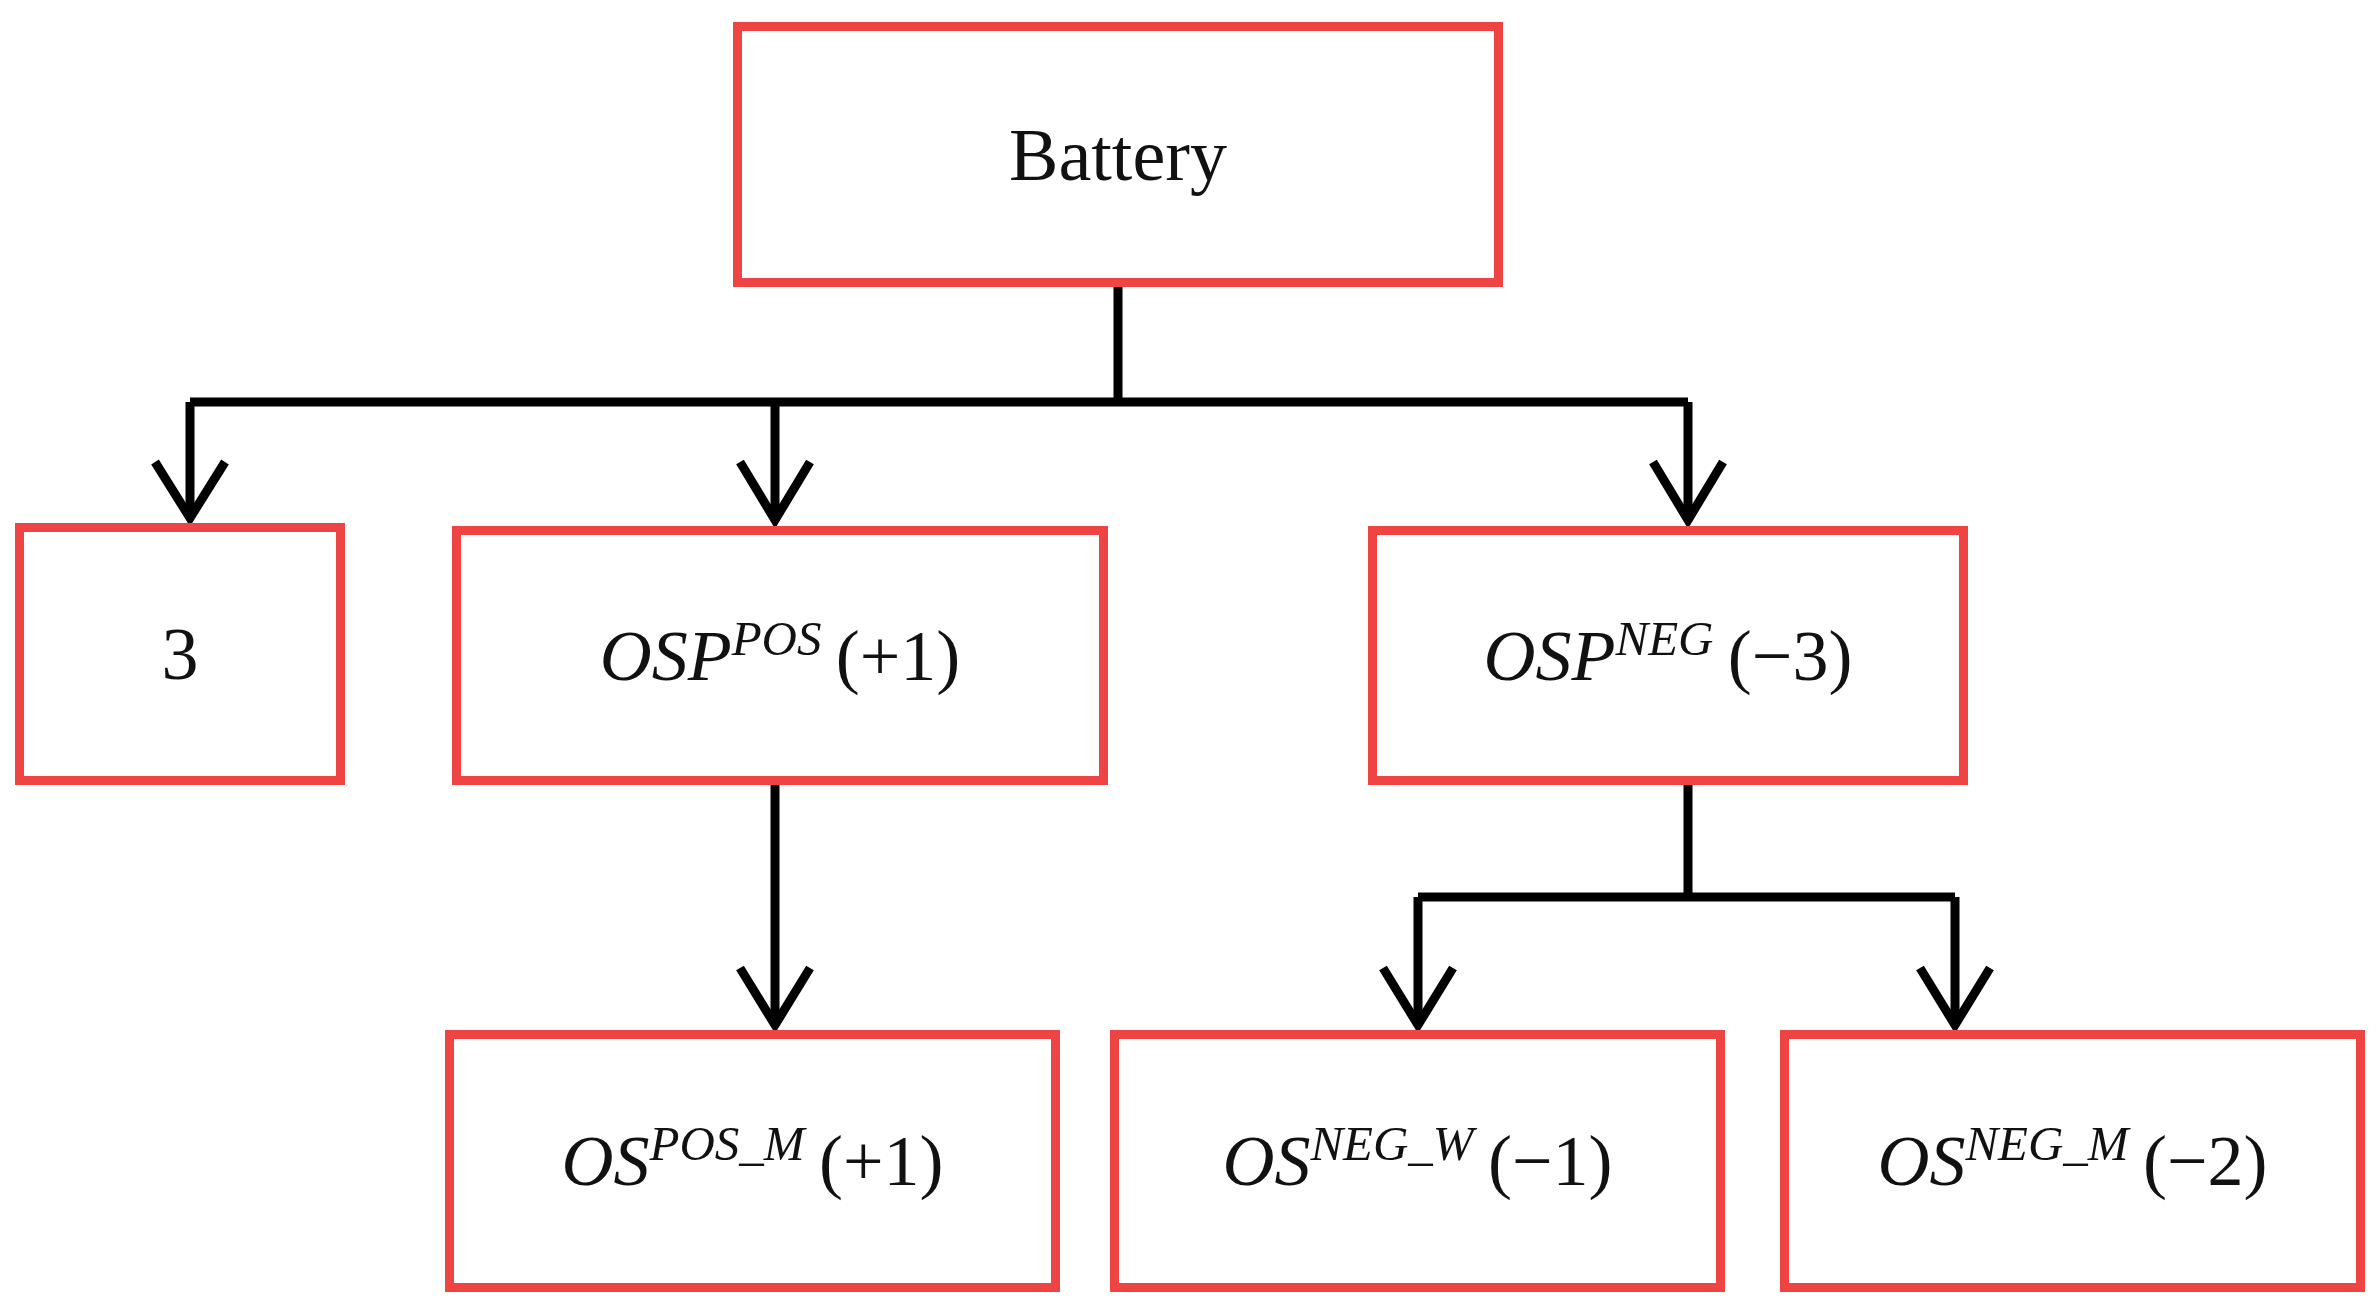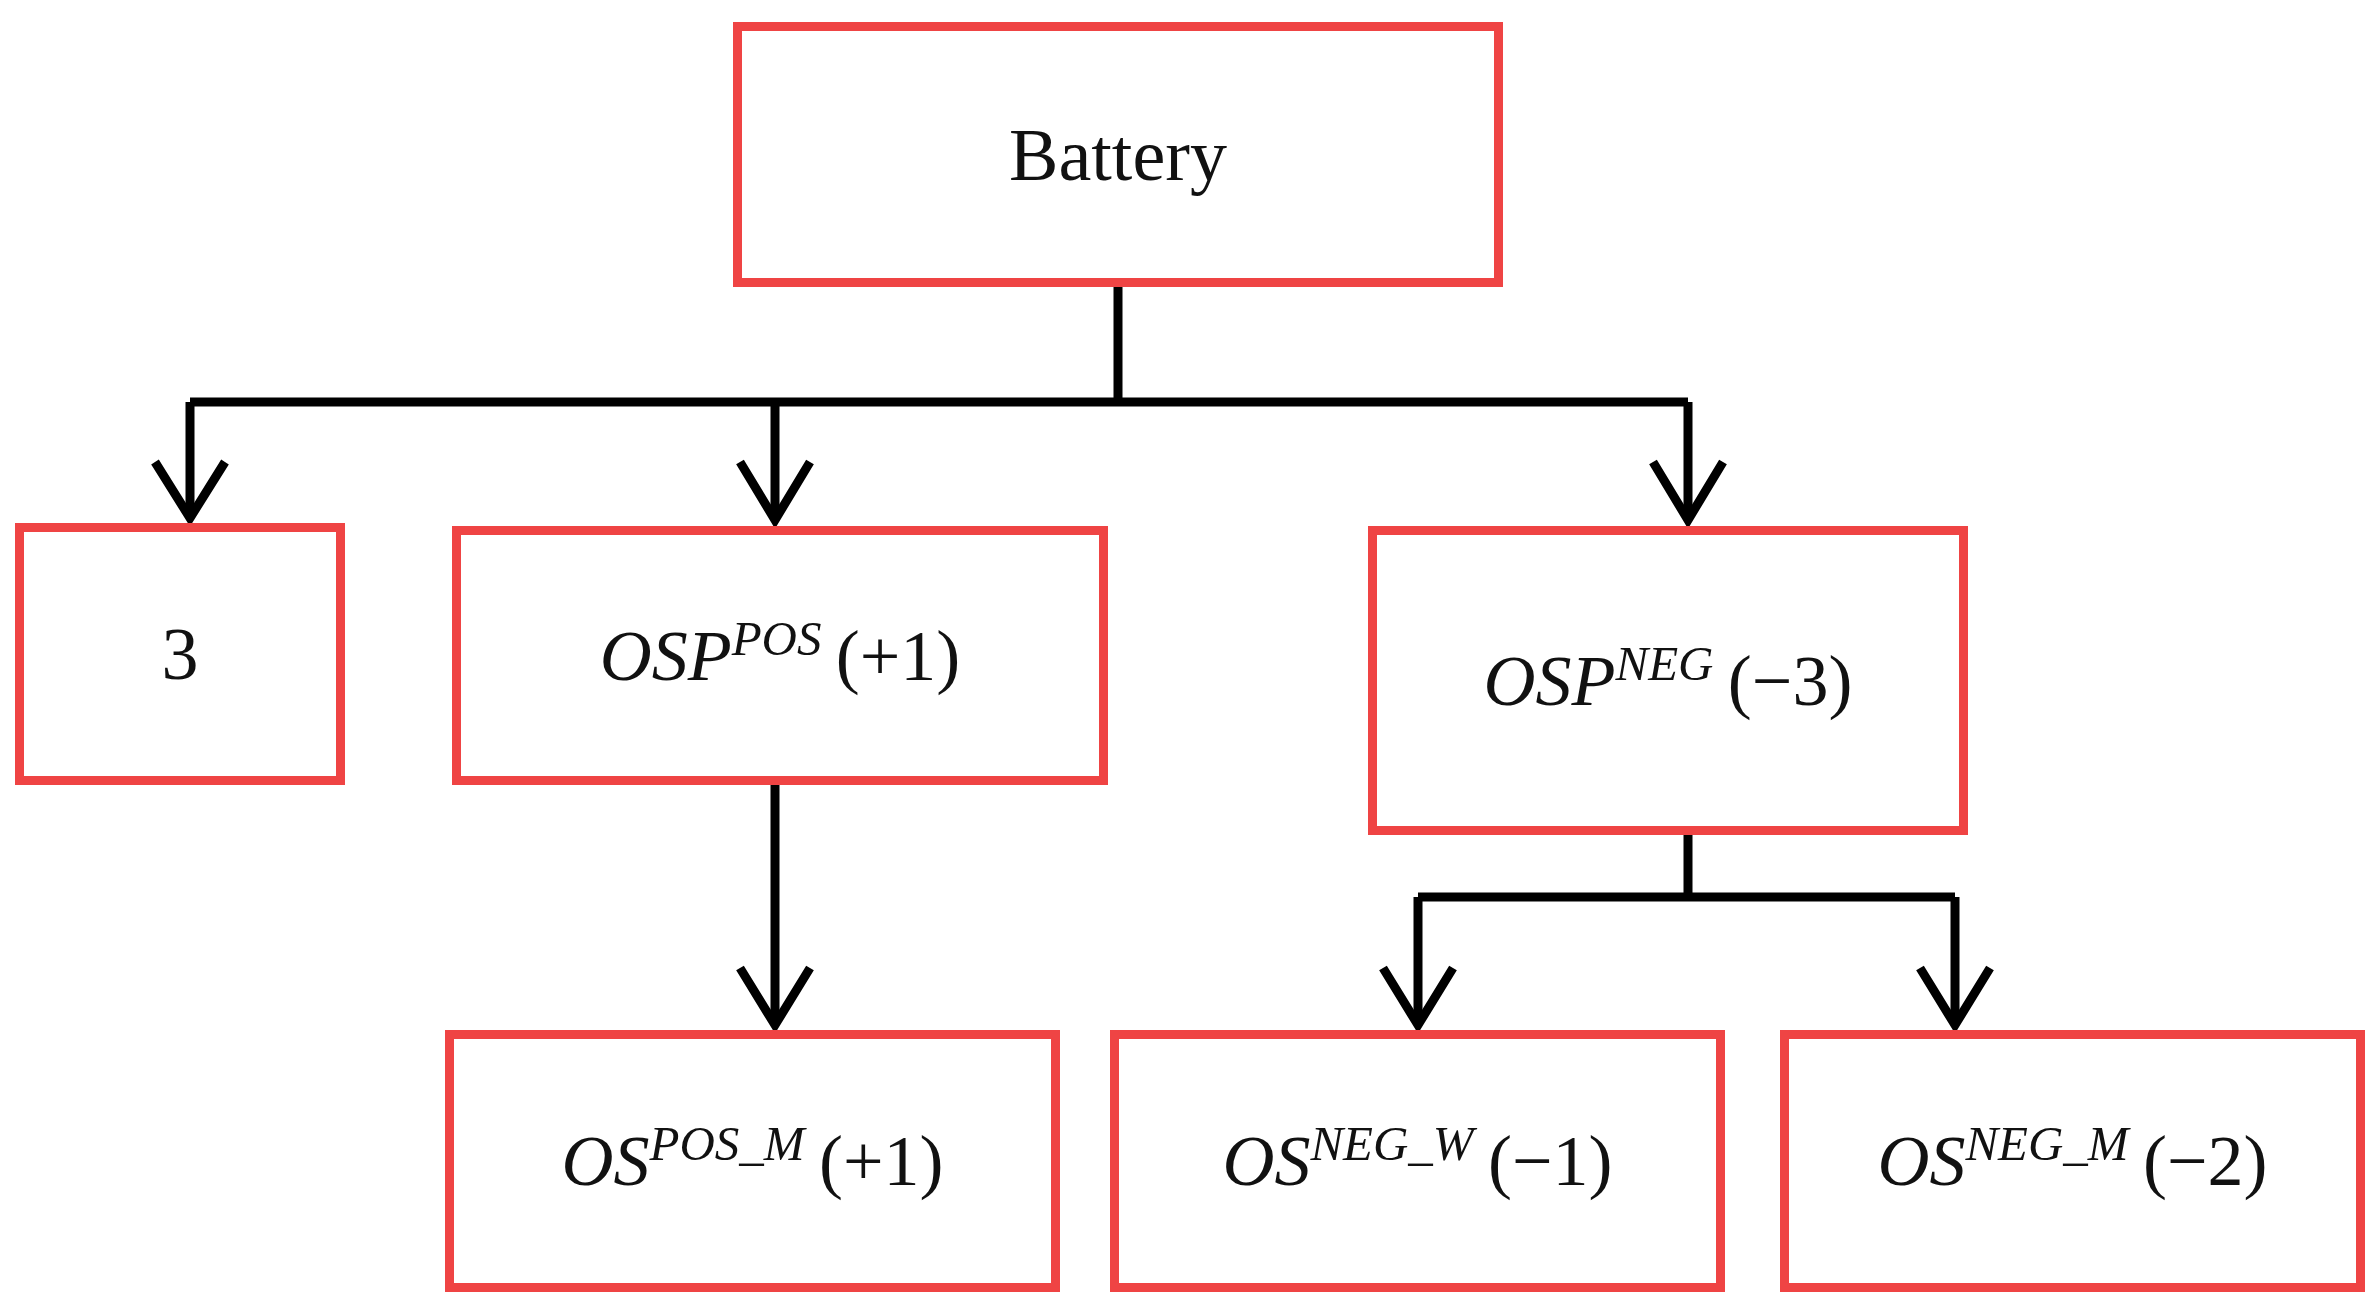--- a/index.html
+++ b/index.html
@@ -106,21 +106,21 @@
   <div class="node-box" style="left:15px; top:523px; width:330px; height:262px;">
     <span class="node-label label-plain">3</span>
   </div>
 
   <div class="node-box" style="left:452px; top:526px; width:656px; height:259px;">
     <span class="node-label label-math gap-wide">
       <span class="base">OSP</span><span class="sup">POS</span><span class="val">(+1)</span>
     </span>
   </div>
 
-  <div class="node-box" style="left:1368px; top:526px; width:600px; height:309px;">
+  <div class="node-box" style="left:1368px; top:526px; width:600px; height:259px;">
     <span class="node-label label-math">
       <span class="base">OSP</span><span class="sup">NEG</span><span class="val">(−3)</span>
     </span>
   </div>
 
   <div class="node-box" style="left:445px; top:1030px; width:615px; height:262px;">
     <span class="node-label label-math">
       <span class="base">OS</span><span class="sup">POS_M</span><span class="val">(+1)</span>
     </span>
   </div>

